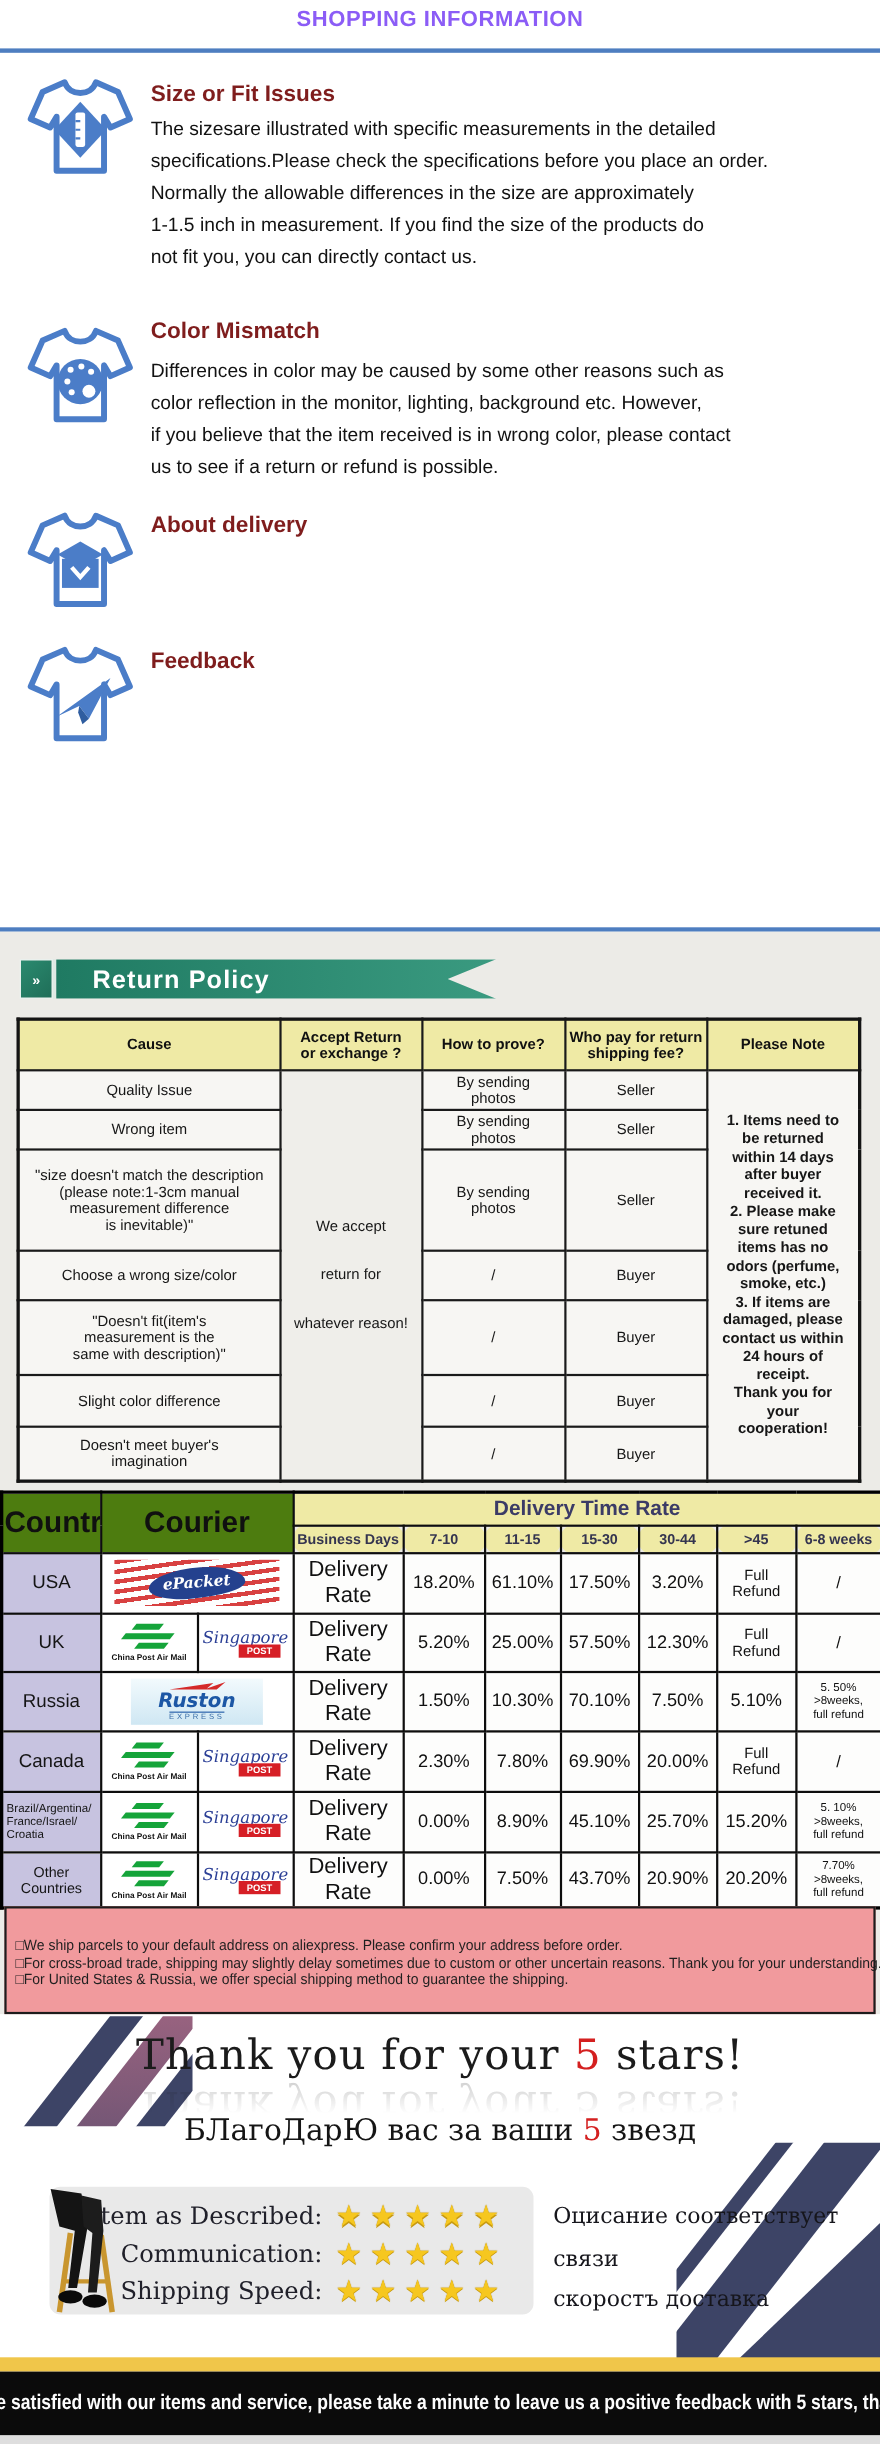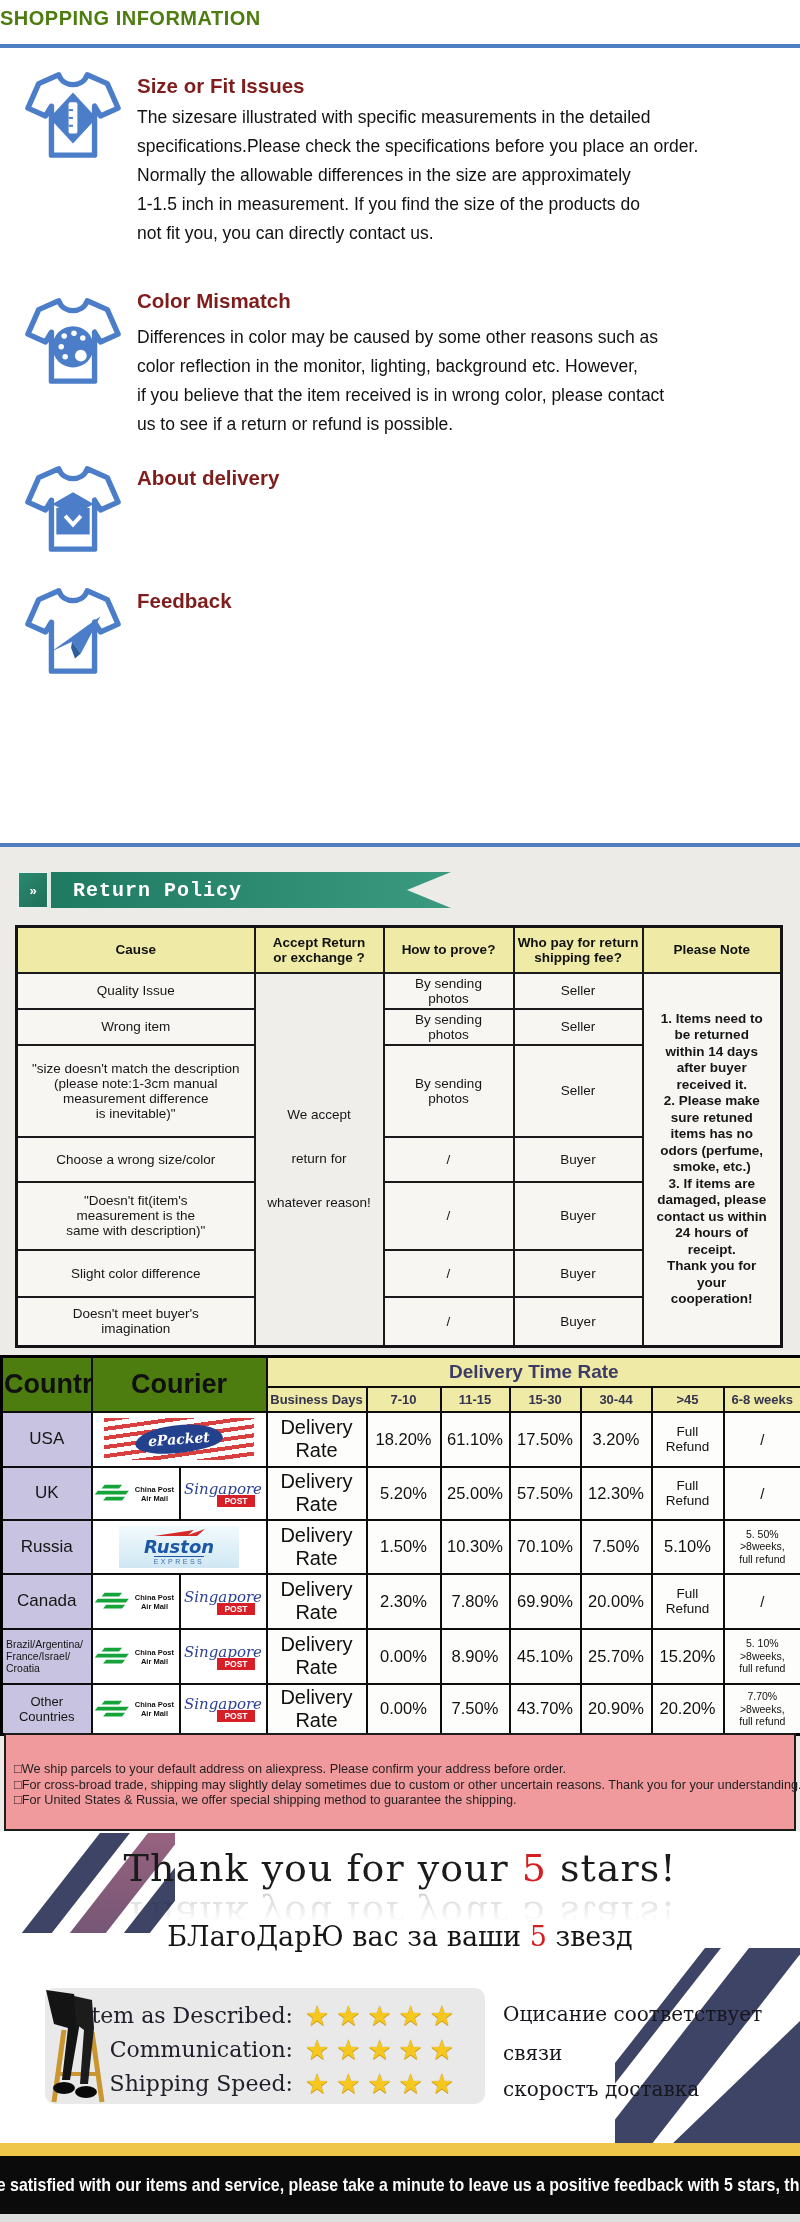--- a/index.html
+++ b/index.html
@@ -1,22 +1,22 @@
 <!DOCTYPE html>
 <html><head>
 <meta charset="utf-8">
 <style>
   * { margin:0; padding:0; box-sizing:border-box; }
   body { font-family:"Liberation Sans", sans-serif; background:#fff; }
   .canvas { position:relative; width:800px; height:2222px; background:#ffffff; overflow:hidden; margin:0 auto; }
   .preline { white-space:pre-line; }
 
   
-  .page-title { position:absolute; top:7px; left:0; width:100%; 
-    font-size:20px; font-weight:800; letter-spacing:.5px; color:#4d7c0f; }
+  .page-title { position:absolute; top:7px; left:0; width:100%; text-align:center;
+    font-size:20px; font-weight:800; letter-spacing:.5px; color:#8b5cf6; }
   .blue-line { position:absolute; left:0; width:100%; height:4px; background:#4e7ec0; }
   .line-1 { top:44px; } .line-2 { top:843px; }
 
   .tshirt { position:absolute; left:24px; width:98px; }
   .icon-1 { top:58px; height:112px; }
   .icon-2 { top:284px; height:112px; }
   .icon-3 { top:456px; height:104px; }
   .icon-4 { top:578px; height:104px; }
 
   .sec-heading { position:absolute; left:137px; font-size:20.5px; font-weight:bold; color:#7f1d1d; }
@@ -28,54 +28,54 @@
   
   .gray-zone { position:absolute; top:847px; left:0; width:800px; height:984px; background:#ecebe7; }
 
   
   .rp-banner { position:absolute; top:872px; left:18px; height:36px; display:flex; align-items:stretch; }
   .rp-square { width:30px; background:linear-gradient(135deg,#2b8a6f,#1f6e58); border:1px solid #e9f2ee;
     display:flex; align-items:center; justify-content:center; color:#fff; font-size:13px; font-weight:bold; }
   .rp-gap { width:3px; background:#dfe9e4; }
   .rp-ribbon { width:400px; background:linear-gradient(90deg,#1f7a62,#3a9a80);
     clip-path:polygon(0 0,100% 0,89% 50%,100% 100%,0 100%);
-    display:flex; align-items:center; padding-left:22px;
-    color:#ffffff; font-size:20px; font-weight:bold; letter-spacing:1px;
-    font-family:Liberation Mono, monospace; }
+    display:flex; align-items:center; padding-left:33px;
+    color:#ffffff; font-size:23px; font-weight:bold; letter-spacing:1px;
+    font-family:Liberation Sans, sans-serif; }
 
   
   table { border-collapse:collapse; table-layout:fixed;padding-left:36px; }
   .rp-table { position:absolute; top:925px; left:15px; width:765px; border:3px solid #141414; }
   .rp-table td, .rp-table th { border:2px solid #1a1a1a; text-align:center; vertical-align:middle; padding:2px; }
   .rp-table th { background:#efeaa5; font-size:13.5px; color:#111; }
   .rp-table td { background:#f7f6f3; font-size:13.5px; color:#161616; }
   .rp-accept { font-size:15.5px; line-height:44px; background:#efeeea !important; }
   .rp-note { font-weight:bold; font-size:13px; line-height:16.5px; }
 
   .dl-table { position:absolute; top:1355px; left:0; width:800px; border:3px solid #000; }
   .dl-table td, .dl-table th { border:2px solid #0d0d0d; text-align:center; vertical-align:middle; padding:1px; overflow:hidden; }
   .dl-head { background:#4d7c0f; color:#101010; font-size:27px; font-weight:600; }
   .dl-title { background:#efeaa5; color:#3b3b66; font-size:19px; font-weight:600; }
-  .dl-sub { background:#efeaa5; color:#34344f; font-size:13px; font-weight:bold; }
+  .dl-sub { background:#efeaa5; color:#34344f; font-size:13px; font-weight:bold;border-radius:10px; }
   .dl-country { background:#c7c3e0; color:#151515; font-size:17px; }
   .dl-country.small { font-size:10.5px; line-height:12px; text-align:left; padding-left:3px; }
   .dl-cell { background:#fdfdfc; font-size:16.5px; color:#101010; }
   .dl-rate { background:#fdfdfc; font-size:20px; color:#101010; }
   .dl-refund { font-size:13.5px; }
   .dl-slash { font-size:15px; }
   .dl-tiny { font-size:10.5px; line-height:12.5px; }
   .dl-courier { background:#ffffff; }
 
   
   .logo-epacket { width:150px; height:42px; margin:0 auto; position:relative;
     background:repeating-linear-gradient(172deg,#d84040 0 4px,#fdfdfd 4px 9px);
     display:flex; align-items:center; justify-content:center; }
   .ep-blob { background:#24418e; border-radius:55% 45% 60% 40% / 60% 55% 45% 40%; padding:5px 13px; transform:rotate(-4deg); }
   .ep-text { font-family:"DejaVu Serif", serif; font-style:italic; font-weight:bold; font-size:14px; color:#fff; }
-  .logo-cp { display:flex; flex-direction:row; align-items:center; justify-content:center; }
+  .logo-cp { display:flex; flex-direction:column; align-items:center; justify-content:center; }
   .cp-label { font-size:7.5px; font-weight:bold; color:#101010; margin-top:1px; }
   .logo-sing { display:flex; flex-direction:column; align-items:center; justify-content:center; }
   .sing-script { font-family:"DejaVu Serif", serif; font-style:italic; font-size:15px; color:#2b3f96; }
   .sing-box { background:#d61f26; color:#fff; font-size:8.5px; font-weight:bold; padding:1px 7px; margin-left:26px; margin-top:-3px; }
   .logo-ruston { width:120px; margin:0 auto; padding:2px 0 3px;
     background:linear-gradient(180deg,#f2fafd,#cfe7f3); display:flex; flex-direction:column; align-items:center; }
   .ruston-name { font-family:"DejaVu Sans", sans-serif; font-style:italic; font-weight:bold; font-size:18px; color:#1c57a5; line-height:18px; }
   .ruston-sub { font-size:7px; letter-spacing:2.5px; color:#3a6ea8; border-top:1.5px solid #1c57a5; padding-top:1px; }
 
   

